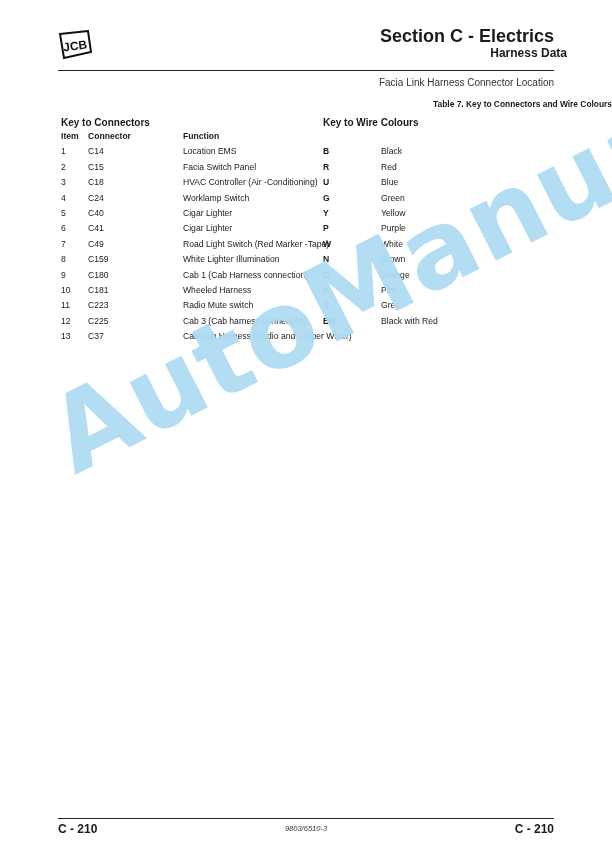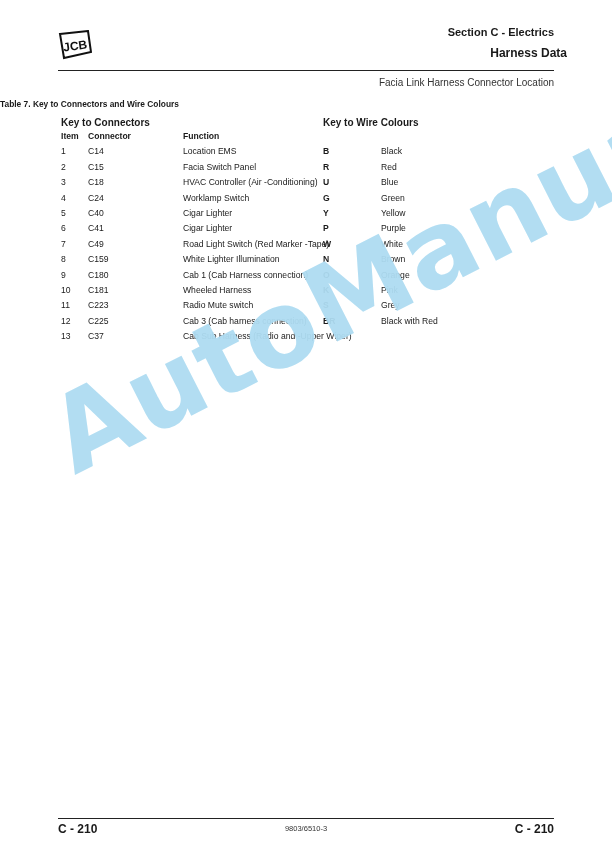--- a/index.html
+++ b/index.html
@@ -1,41 +1,41 @@
 <!DOCTYPE html>
 <html><head>
 <meta charset="utf-8">
 <style>
   html, body { margin: 0; padding: 0; background: #ffffff; }
   body { width: 612px; height: 866px; position: relative; overflow: hidden;
          font-family: "Liberation Sans", sans-serif; color: #1a1a1a; }
   .logo { position: absolute; left: 58px; top: 30px; width: 34px; height: 30px; }
-  .hdr-title { position: absolute; right: 58px; top: 26px; font-size: 11px; font-weight: bold; }
+  .hdr-title { position: absolute; right: 58px; top: 26px; font-size: 18px; font-weight: bold; }
   .hdr-sub { position: absolute; right: 45px; top: 46px; font-size: 12px; font-weight: bold; }
   .rule { position: absolute; left: 58px; width: 496px; height: 0; border-top: 1.2px solid #222; }
   .rule.top { top: 70px; }
   .rule.bot { top: 818px; }
   .page-subtitle { position: absolute; right: 58px; top: 77px; font-size: 10px; color: #333; }
-  .table-caption { position: absolute; left: 0; width: 612px; top: 99px; text-align: left;
+  .table-caption { position: absolute; left: 0; width: 612px; top: 99px; text-align: right;
                    font-size: 8.4px; font-weight: bold; }
   .sec-head { position: absolute; top: 117px; font-size: 10px; font-weight: bold; }
   .sec-head.left { left: 61px; }
   .sec-head.right { left: 323px; }
   .conn-table { position: absolute; left: 61px; top: 131px; font-size: 8.6px; }
   .row { display: flex; height: 15.4px; align-items: flex-start; }
   .row.hdr { font-weight: bold; }
   .c-item { width: 27px; }
   .c-conn { width: 55px; }
   .c-func { width: 170px; line-height: 10.8px; padding-left: 40px; }
   .wire-table { position: absolute; left: 323px; top: 131px; font-size: 8.6px; }
   .wire-table .spacer { height: 15.4px; }
   .w-code { width: 58px; font-weight: bold; }
   .w-name { width: 150px; }
   .footer-left { position: absolute; left: 58px; top: 822px; font-size: 12px; font-weight: bold; }
-  .footer-center { position: absolute; left: 0; width: 612px; text-align: center; top: 824px; font-size: 7.5px; color: #333; }
+  .footer-center { position: absolute; left: 0; width: 612px; text-align: center; top: 824px; font-size: 7.5px; color: #333; font-style: italic; }
   .footer-right { position: absolute; right: 58px; top: 822px; font-size: 12px; font-weight: bold; }
   .watermark { position: absolute; left: 30px; top: 388px; font-size: 106px; font-weight: bold;
                color: #aedcf2; transform: rotate(-27deg); transform-origin: left top;
                white-space: nowrap; font-family: "DejaVu Sans", sans-serif; letter-spacing: 1px; opacity: 0.95; }
   .wm-wrap { position: absolute; left: 0; top: 0; width: 612px; height: 866px; pointer-events: none; }
 </style>
 </head>
 <body>
 
 <svg class="logo" viewBox="0 0 34 30">

